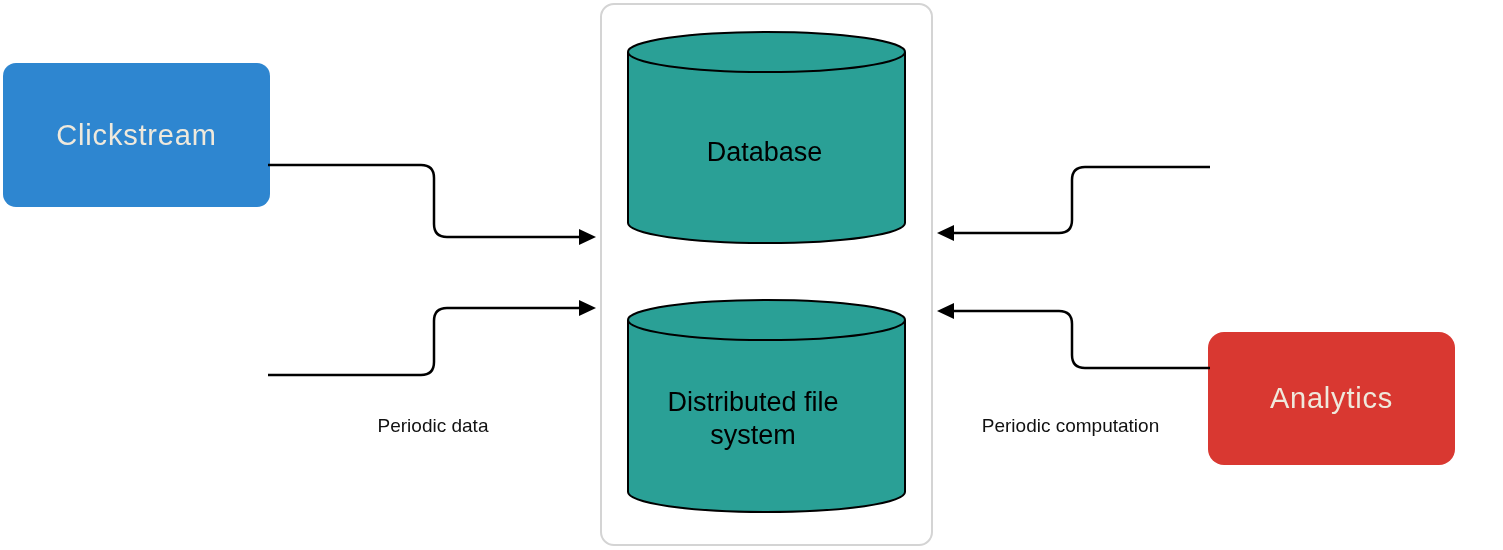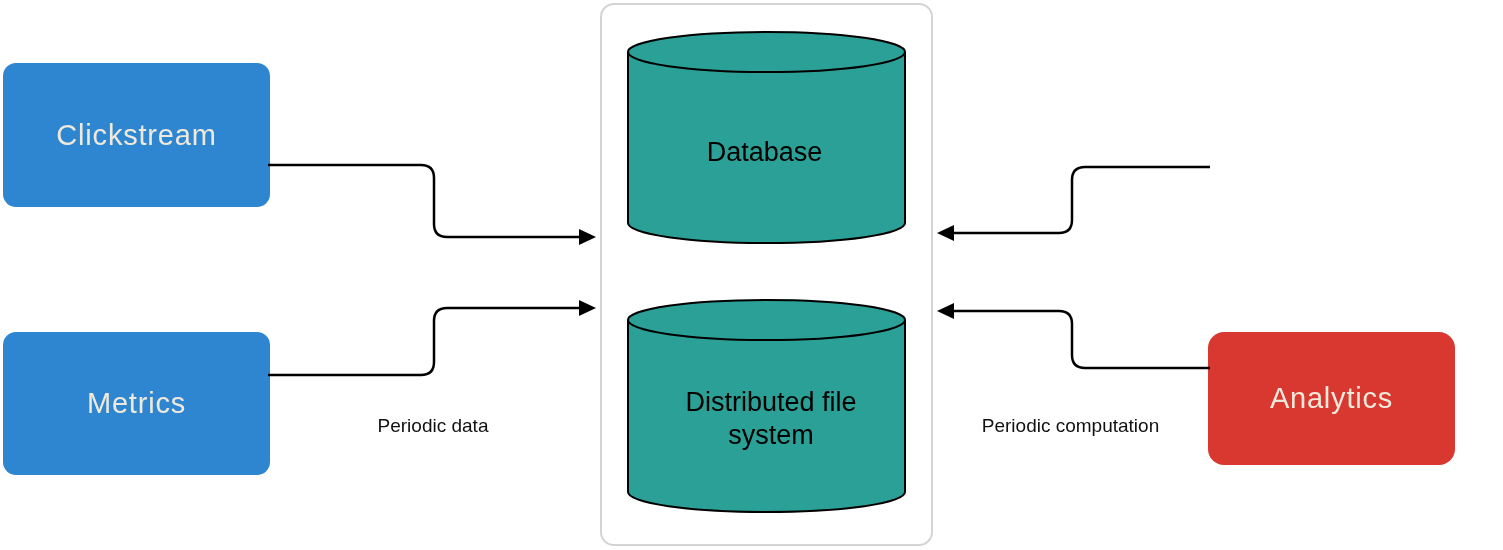--- a/index.html
+++ b/index.html
@@ -56,21 +56,21 @@
     position: absolute;
     text-align: center;
     color: #000000;
     font-size: 27px;
     line-height: 33px;
   }
   #database-label {
     left: 612px; top: 136px; width: 277px; margin-left: 14px;
   }
   #dfs-label {
-    left: 656px; top: 386px; width: 230px;
+    left: 638px; top: 386px; width: 230px;
   }
   .edge-label {
     position: absolute;
     text-align: center;
     color: #111111;
     font-size: 19px;
   }
   #incoming-data-label {
     left: 328px; top: 415px; width: 210px;
   }
@@ -78,23 +78,20 @@
     left: 958px; top: 415px; width: 225px;
   }
 </style>
 </head>
 <body>
 
 <div id="diagram-canvas">
 
   <div class="node node-blue" id="node-clickstream">
     <span>Clickstream</span>
-  </div>
-  <div class="node node-blue" id="node-metrics">
-    <span>Metrics</span>
   </div>
 
   <div class="node node-red" id="node-analytics">
     <span>Analytics</span>
   </div>
 
   <div id="storage-container"></div>
 
   <svg id="connector-layer" viewBox="0 0 1503 550" xmlns="http://www.w3.org/2000/svg">
 

